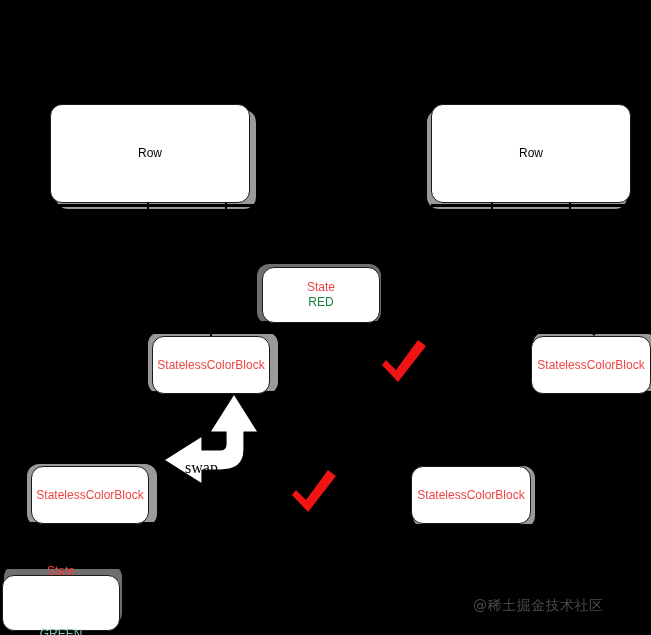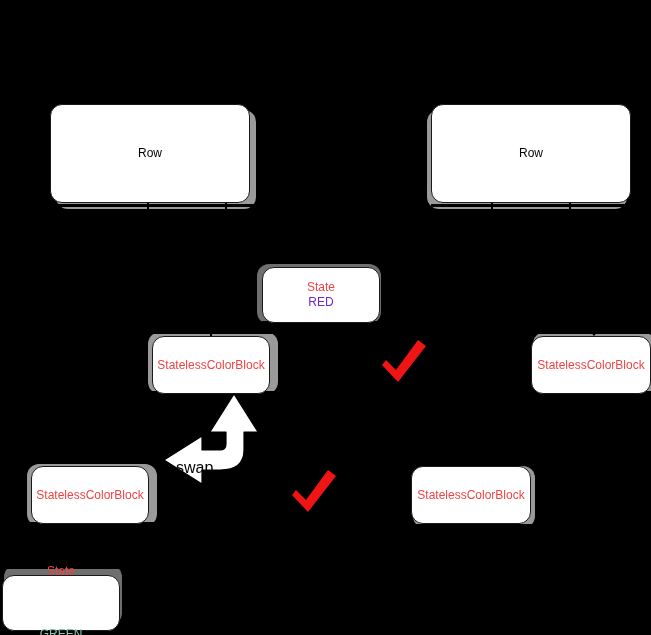--- a/index.html
+++ b/index.html
@@ -89,21 +89,21 @@
   <div class="tick" style="left:569px;top:199px;width:2px;height:10px;"></div>
   <div class="node" style="left:431px;top:104px;width:200px;height:99px;">
     <span class="line t-row">Row</span>
   </div>
 
   <div class="shadow dark" style="left:257px;top:264px;width:124px;height:60px;"></div>
   <div class="tick" style="left:262px;top:321px;width:119px;height:3px;"></div>
   <div class="notch down" style="left:314px;top:321px;"></div>
   <div class="node" style="left:262px;top:267px;width:118px;height:56px;">
     <span class="line t-main">State</span>
-    <span class="line t-red" style="color:#6d28d9;">RED</span>
+    <span class="line t-red" style="color:#15803d;">RED</span>
   </div>
 
   <div class="shadow" style="left:148px;top:332px;width:130px;height:62px;"></div>
   <div class="tick" style="left:148px;top:330px;width:130px;height:4px;"></div>
   <div class="tick" style="left:148px;top:391px;width:130px;height:4px;"></div>
   <div class="tick" style="left:210px;top:327px;width:2px;height:9px;"></div>
   <div class="node" style="left:152px;top:336px;width:118px;height:58px;">
     <span class="line t-main">StatelessColorBlock</span>
   </div>
 
@@ -148,28 +148,29 @@
                L 6 68
                L 44 44
                L 44 58
                L 62 58
                Q 68 58 68 52
                L 68 40
                L 52 40
                Z" fill="#ffffff" stroke="#000000" stroke-width="1.2" stroke-linejoin="round"></path>
     </svg>
   </div>
-  <div class="swap-label" style="left:176px;top:459px;">swap</div>
+  <div class="swap-label" style="left:185px;top:459px;font-family:Liberation Serif, serif;">swap</div>
 
   <div class="check" style="left:378px;top:338px;width:52px;height:48px;">
     <svg width="52" height="48" viewBox="0 0 52 48">
       <path d="M 4 27 L 8 22 L 18 32 L 40 2 L 48 8 L 20 44 Z" fill="#f01414"></path>
     </svg>
   </div>
 
   <div class="check" style="left:288px;top:468px;width:52px;height:48px;">
     <svg width="52" height="48" viewBox="0 0 52 48">
       <path d="M 4 27 L 8 22 L 18 32 L 40 2 L 48 8 L 20 44 Z" fill="#f01414"></path>
     </svg>
   </div>
 
+  <div class="watermark" style="left:473px;top:597px;">@稀土掘金技术社区</div>
 
 </div>
 
 </body></html>

